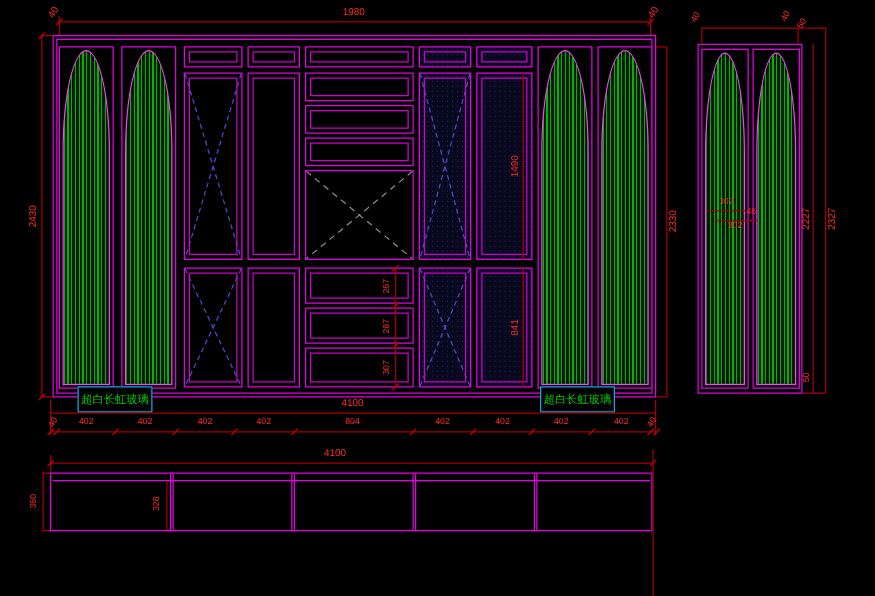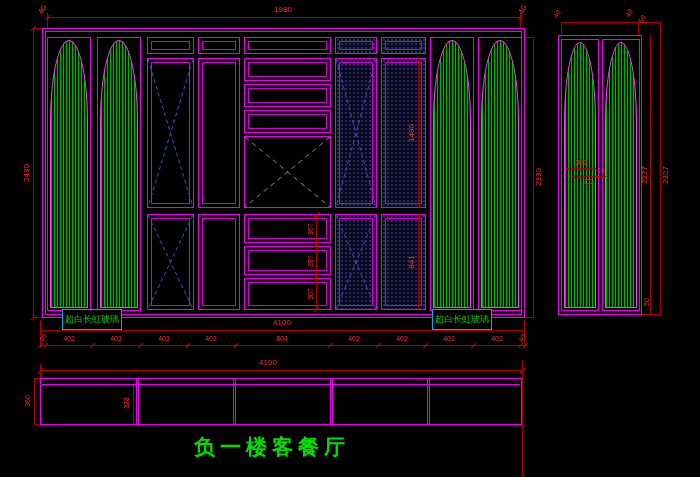--- a/index.html
+++ b/index.html
@@ -217,15 +217,14 @@
   <div class="a dl-v" style="left:34px;top:378px;height:47px"></div>
   <div class="a dl-h" style="left:34px;top:378px;width:6px"></div>
   <div class="a dl-h" style="left:34px;top:424px;width:6px"></div>
   <div class="a dt dt7 r90" style="left:27px;top:401px">360</div>
 
   <div class="a dl-v" style="left:133px;top:385px;height:39px"></div>
   <div class="a dt dt7 r90" style="left:126px;top:403px">328</div>
 
   <div class="a dl-v" style="left:522px;top:360px;height:117px"></div>
 
-  <div class="a title ctr" style="left:272px;top:447px">负一楼客餐厅</div>
 
 </div>
 
 </body></html>

